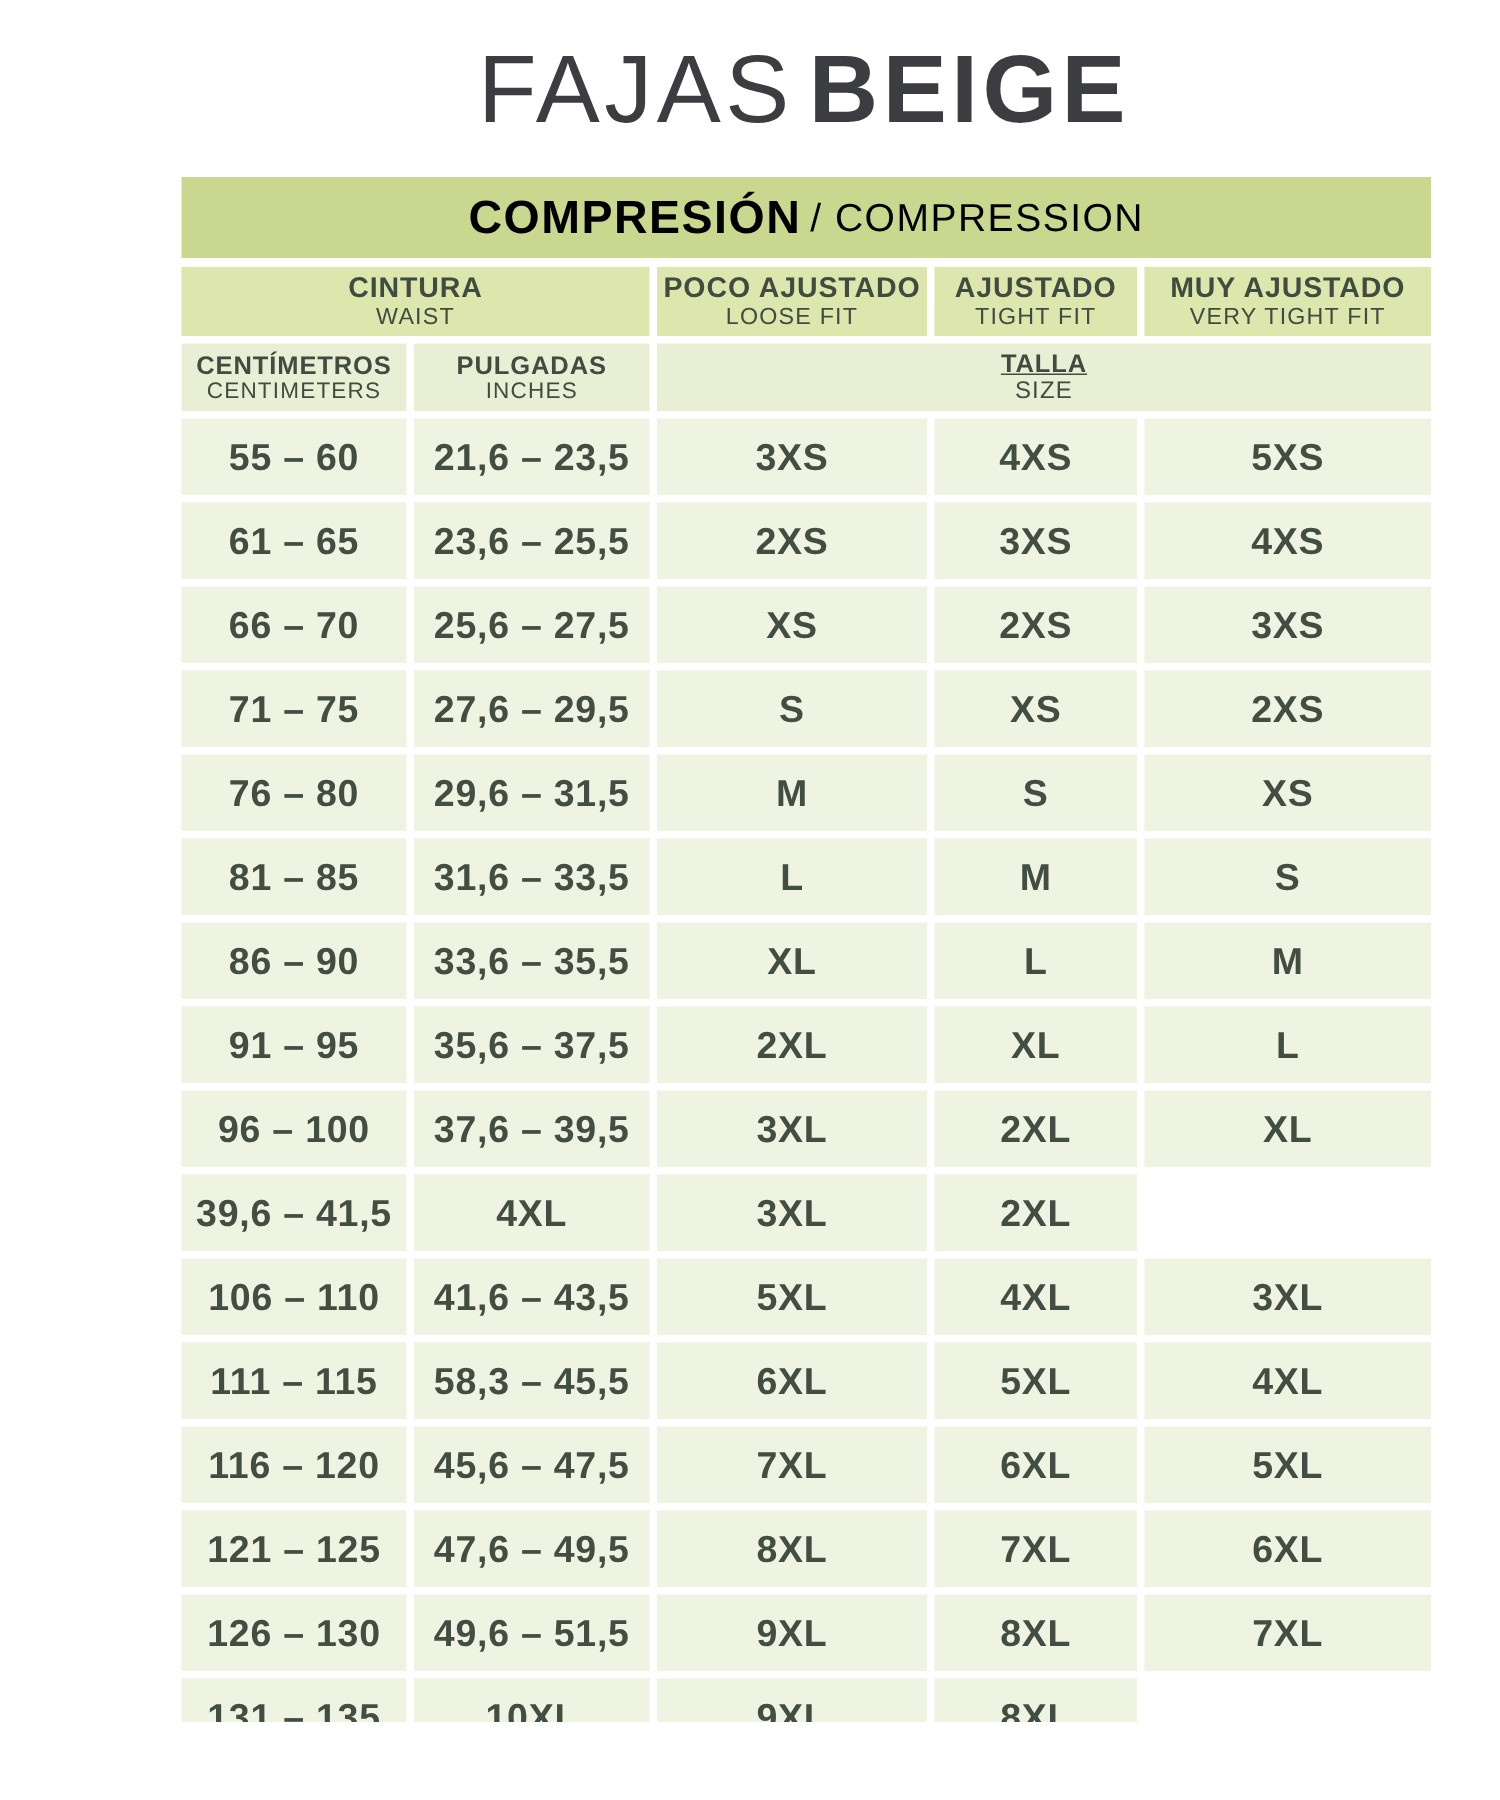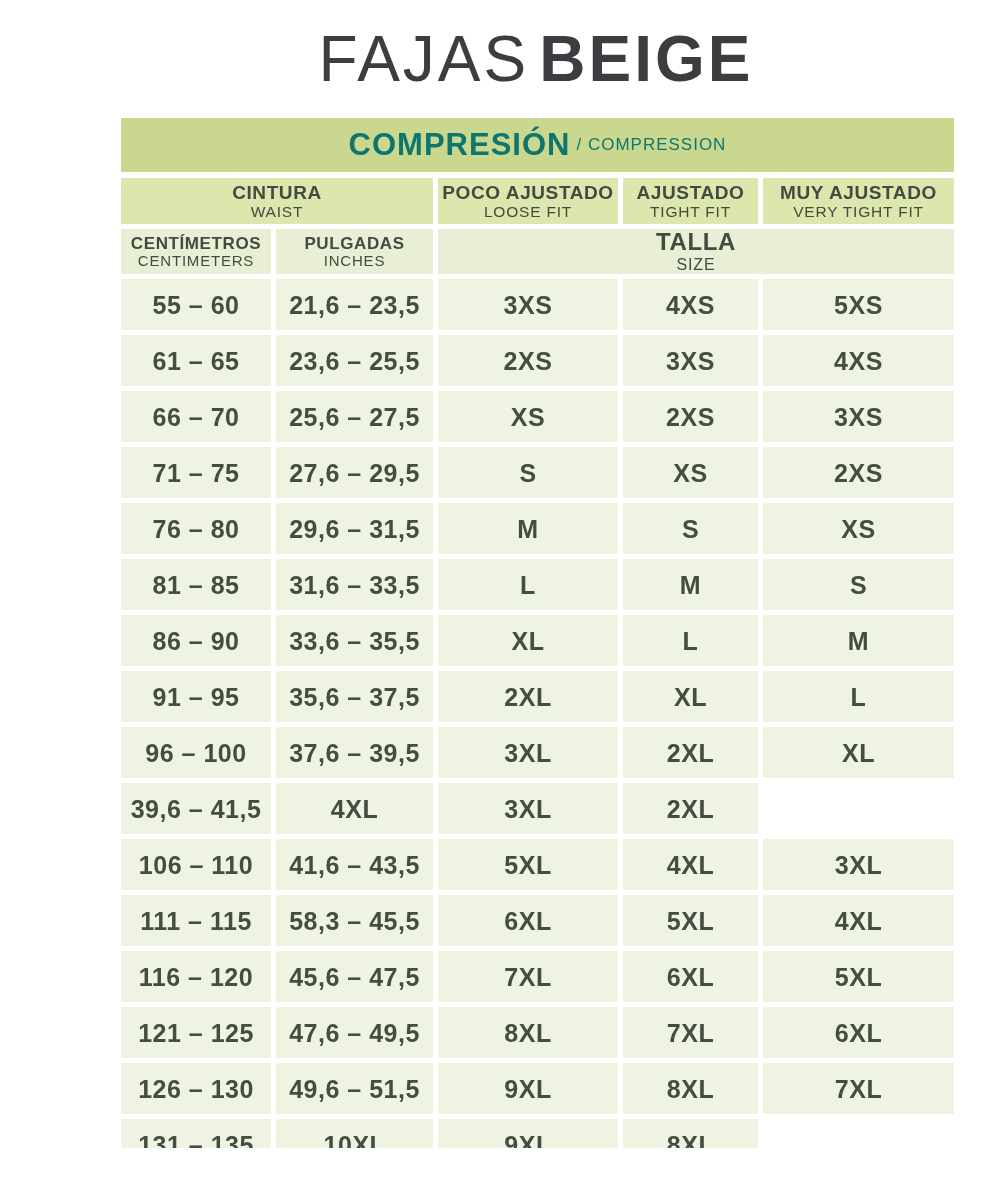--- a/index.html
+++ b/index.html
@@ -56,38 +56,38 @@
     line-height: 1.12;
   }
   
   .band {
     height: 54px;
     margin-bottom: 6px;
     background: #c9d78f;
     display: flex;
     align-items: center;
     justify-content: center;
-    color: #0f766e;
+    color: #000000;
     white-space: nowrap;
   }
   .band .es { font-weight: 700; font-size: 31px; letter-spacing: 1px; }
-  .band .en { font-weight: 400; font-size: 17px; letter-spacing: 1px; margin-left: 6px; }
+  .band .en { font-weight: 400; font-size: 26px; letter-spacing: 1px; margin-left: 6px; }
 
   
   .subhead .cell { background: #dce6ad; height: 46px; }
   .subhead .es { font-weight: 700; font-size: 19px; letter-spacing: 0.6px; }
   .subhead .en { font-weight: 400; font-size: 15.5px; letter-spacing: 0.8px; }
   .span2 { grid-column: 1 / 3; }
   .span3to5 { grid-column: 3 / 6; }
 
   
   .units .cell { background: #e9efd5; height: 45px; }
   .units .es { font-weight: 700; font-size: 17px; letter-spacing: 0.6px; }
   .units .en { font-weight: 400; font-size: 15px; letter-spacing: 0.8px; }
-  .units .talla .es { font-size: 24px; }
+  .units .talla .es { font-size: 17px; text-decoration: underline; }
   .units .talla .en { font-size: 16px; }
 
   
   .data .cell {
     background: #eef3e2;
     height: 51px;
     font-weight: 700;
     font-size: 25px;
     letter-spacing: 0.5px;
     color: #434e42;

